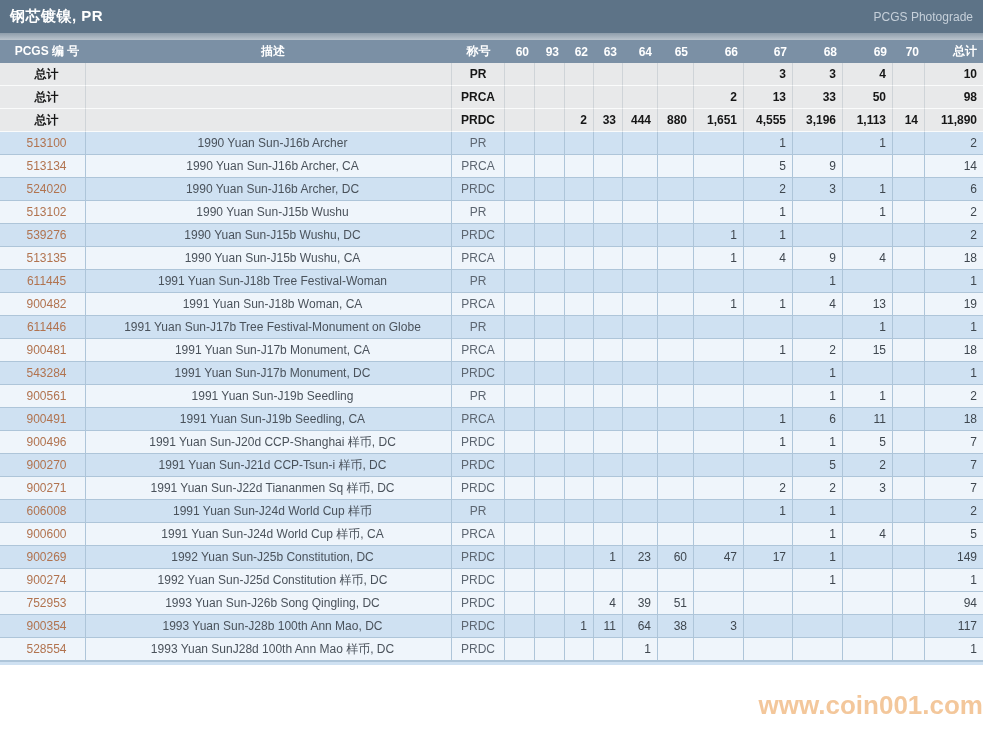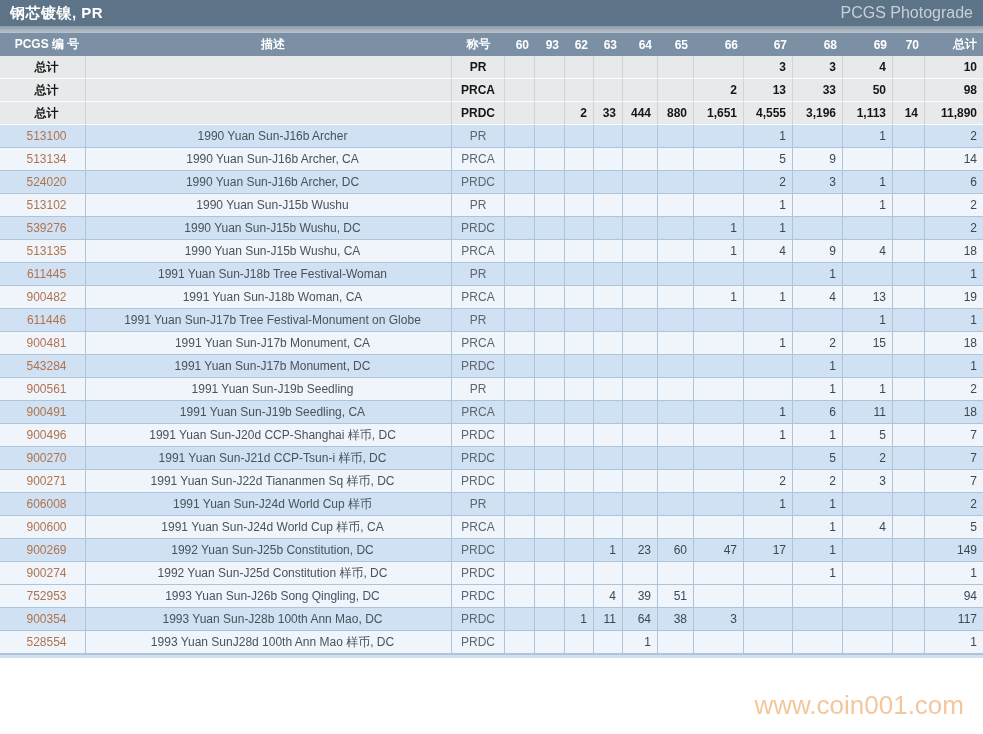--- a/index.html
+++ b/index.html
@@ -15,26 +15,26 @@
     --desig-text:#5d6671;
     --watermark:#eda55e;
   }
   html,body{margin:0;padding:0;}
   body{
     width:983px;height:734px;overflow:hidden;position:relative;
     background:#ffffff;
     font-family:"Liberation Sans","DejaVu Sans",sans-serif;
   }
   .titlebar{
-    height:26px;background:var(--title-bar-bg);
+    height:33px;background:var(--title-bar-bg);
     display:flex;align-items:center;justify-content:space-between;
     padding:0 10px;box-sizing:border-box;
   }
   .titlebar .tt{color:#ffffff;font-size:15px;font-weight:bold;letter-spacing:.5px;}
-  .titlebar .pg{color:#c6d0da;font-size:16px;}
+  .titlebar .pg{color:#c6d0da;font-size:12px;}
   .titlestrip{height:7px;background:linear-gradient(#8e9dab,#bac4cd);}
   table{
     border-collapse:separate;border-spacing:0;table-layout:fixed;
     width:983px;
   }
   th,td{
     box-sizing:border-box;height:23px;padding:0;
     font-size:12px;white-space:nowrap;overflow:hidden;
     border-right:1px solid var(--grid-border);
     border-bottom:1px solid var(--grid-border);
@@ -61,22 +61,22 @@
   tr.rw td{background:var(--row-light);}
   td.idc{color:var(--id-link);cursor:pointer;}
   td.desc{color:var(--desc-text);}
   td.desig{color:var(--desig-text);}
   td.num{color:var(--num-text);}
   .bottomstrip{
     height:4px;background:var(--row-blue);
     border-top:1px solid var(--grid-border);box-sizing:border-box;
   }
   .watermark{
-    position:absolute;top:690px;right:19px;
-    font-size:26px;font-weight:normal;color:var(--watermark);opacity:.62;
+    position:absolute;top:690px;right:0;
+    font-size:26px;font-weight:bold;color:var(--watermark);opacity:.62;
     letter-spacing:0;pointer-events:none;
   }
 </style>
 </head>
 <body>
 
 <div class="titlebar">
   <span class="tt">钢芯镀镍, PR</span>
   <span class="pg">PCGS Photograde</span>
 </div>

